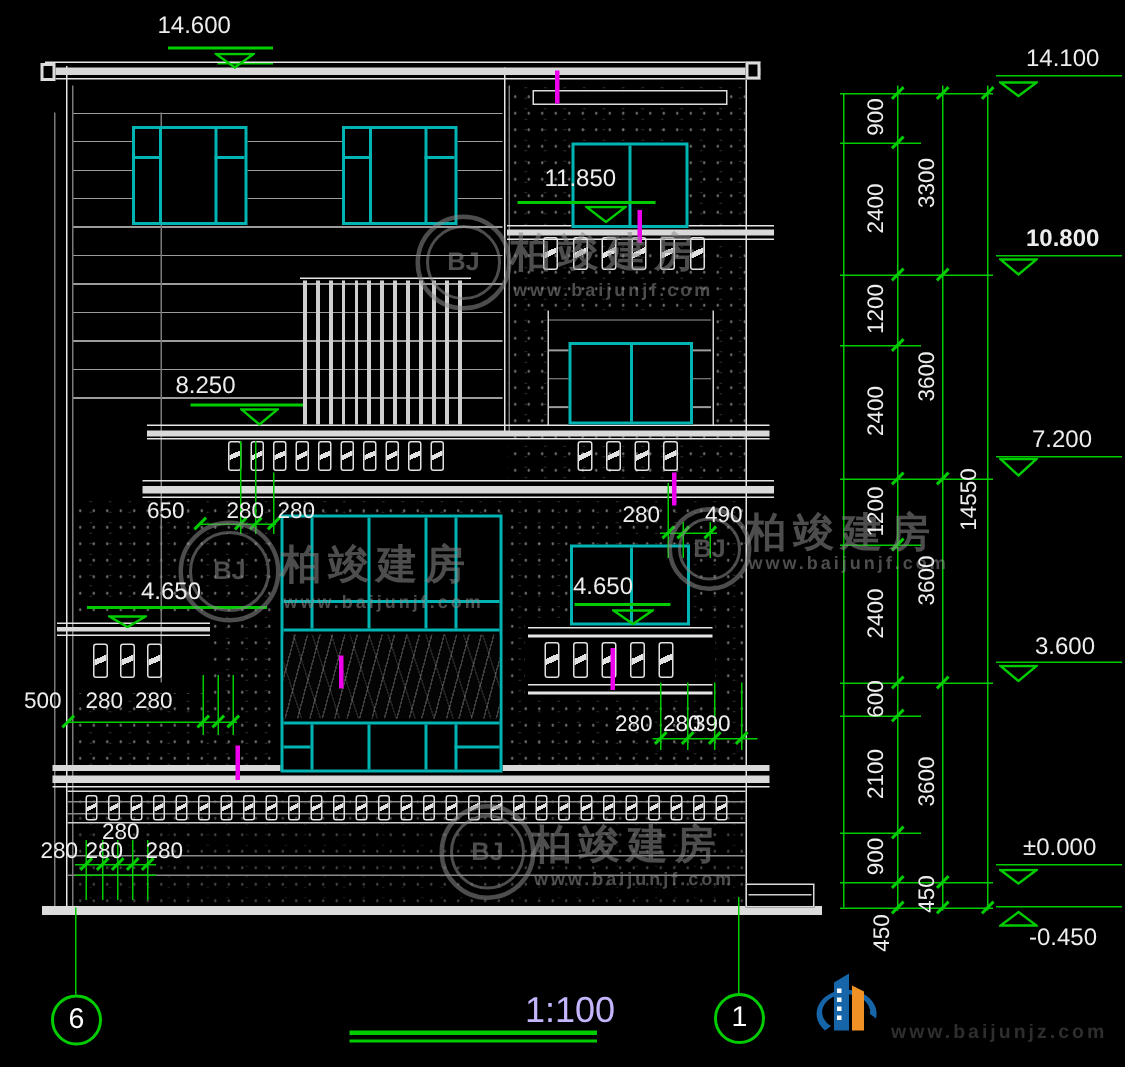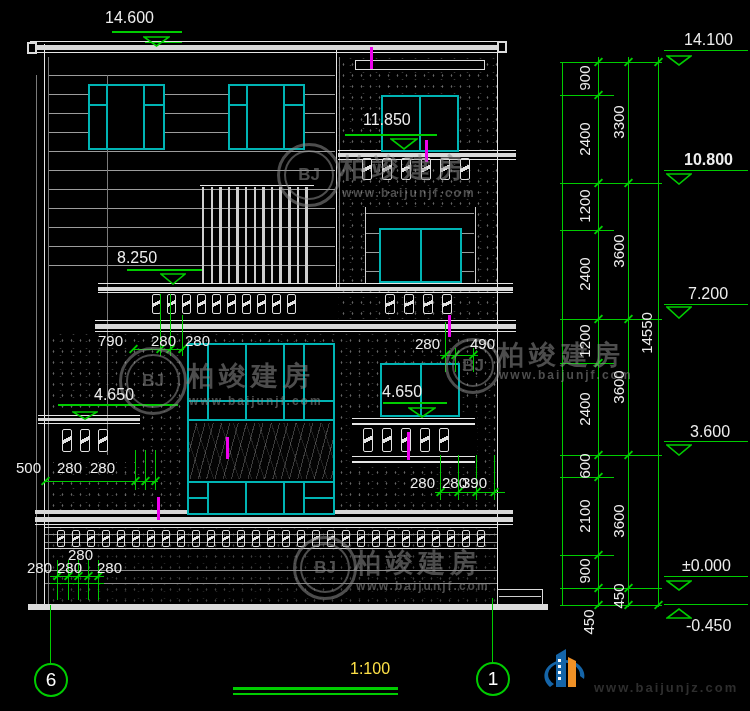--- a/index.html
+++ b/index.html
@@ -45,21 +45,21 @@
   .wm{position:absolute;color:var(--wm);opacity:.55;}
   .wmring{position:absolute;border:3px solid var(--wm);border-radius:50%;opacity:.55;}
   .wmring .inner{position:absolute;inset:4px;border:2px solid var(--wm);border-radius:50%;}
   .wmring .badge{position:absolute;inset:0;display:flex;align-items:center;justify-content:center;
       font-weight:bold;font-size:17px;color:var(--wm);}
   .wmname{font-size:27px;font-weight:bold;letter-spacing:5px;white-space:nowrap;}
   .wmurl{font-size:12px;font-weight:bold;letter-spacing:2px;white-space:nowrap;text-align:center;}
   .bubble{position:absolute;width:30px;height:30px;border:2px solid var(--dim);border-radius:50%;
       color:#fff;font-size:19px;text-align:center;line-height:30px;}
   #title-text{position:absolute;color:#f4f4f4;font-size:26px;font-weight:bold;letter-spacing:2px;white-space:nowrap;}
-  #title-scale{position:absolute;color:#fde047;font-size:16px;white-space:nowrap;}
+  #title-scale{position:absolute;color:#c4b5fd;font-size:24px;white-space:nowrap;}
   .brandtxt{position:absolute;color:#2e2e2e;font-weight:bold;white-space:nowrap;}
 </style>
 </head>
 <body>
 
 <div id="stage" style="--line: #e6e6e6; --glass: #00b4b4; --dim: #00cc00; --marker: #ee00ee; --wm: #8c8c8c; --brand_blue: #1565a8; --brand_orange: #f09126;">
 
   <div class="siding" style="left:48px;top:57px;width:287px;height:226px;"></div>
   <div class="stipple" style="left:338px;top:57px;width:159px;height:93px;"></div>
   <div class="stipple" style="left:338px;top:163px;width:159px;height:157px;"></div>
@@ -420,21 +420,21 @@
   <div class="r" style="left:584px;top:516px;">2100</div>
   <div class="r" style="left:584px;top:571px;">900</div>
   <div class="r" style="left:618px;top:122px;">3300</div>
   <div class="r" style="left:618px;top:251px;">3600</div>
   <div class="r" style="left:618px;top:387px;">3600</div>
   <div class="r" style="left:618px;top:521px;">3600</div>
   <div class="r" style="left:618px;top:596px;">450</div>
   <div class="r" style="left:646px;top:333px;">14550</div>
   <div class="r" style="left:588px;top:622px;">450</div>
 
-  <div class="d" style="left:98px;top:333px;">790</div>
+  <div class="d" style="left:98px;top:333px;">650</div>
   <div class="d" style="left:151px;top:333px;">280</div>
   <div class="d" style="left:185px;top:333px;">280</div>
   <div class="d" style="left:415px;top:336px;">280</div>
   <div class="d" style="left:470px;top:336px;">490</div>
   <div class="d" style="left:16px;top:460px;">500</div>
   <div class="d" style="left:57px;top:460px;">280</div>
   <div class="d" style="left:90px;top:460px;">280</div>
   <div class="d" style="left:68px;top:547px;">280</div>
   <div class="d" style="left:27px;top:560px;">280</div>
   <div class="d" style="left:57px;top:560px;">280</div>

